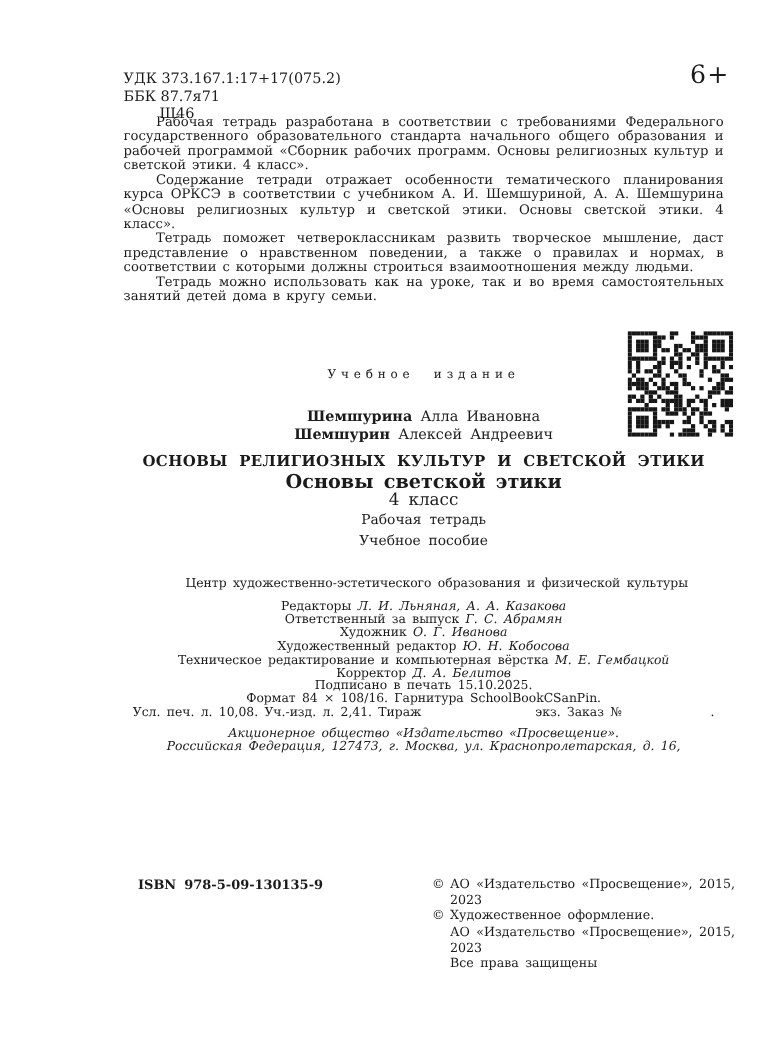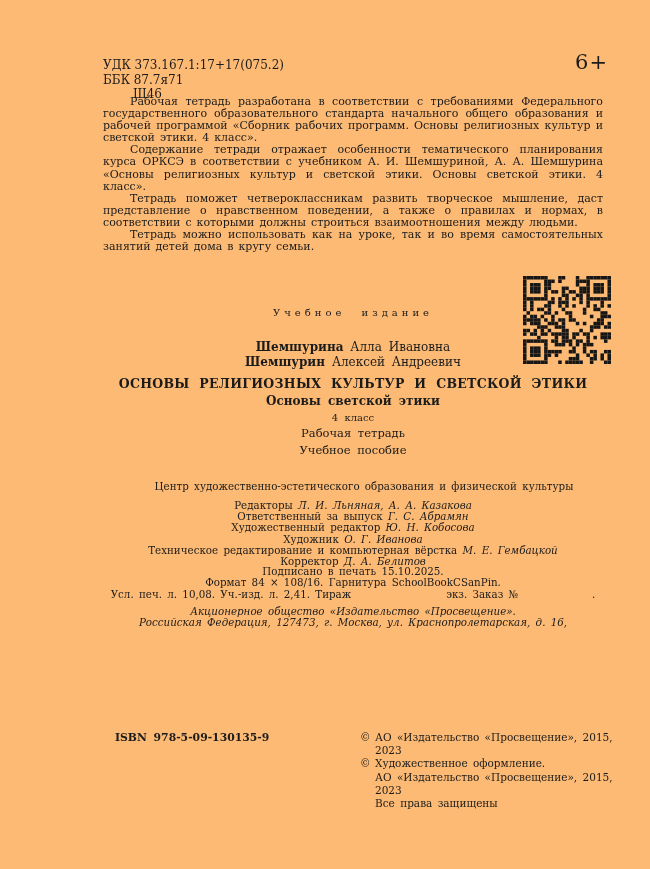--- a/index.html
+++ b/index.html
@@ -1,42 +1,42 @@
 <!DOCTYPE html>
 <html><head>
 <meta charset="utf-8">
 <style>
   html,body{margin:0;padding:0;background:#e8e8e8;}
   .page{
     position:relative;
     width:650px;height:869px;
     margin:0 auto;
-    background:#fdba74;
+    background:#ffffff;
     color:#1b1b1b;
     font-family:"DejaVu Serif","Liberation Serif",serif;
     overflow:hidden;
   }
   .abs{position:absolute;}
   
   .classification{left:103px;top:58px;font-size:12px;line-height:14.5px;}
   .classification .shifr{padding-left:30px;}
   .age-badge{right:42px;top:50px;font-size:21px;letter-spacing:1px;}
   
   .annotation{left:103px;top:96px;width:500px;font-size:11px;line-height:12.1px;text-align:justify;word-spacing:1.5px;}
   .annotation p{margin:0;text-indent:27px;}
   
   .qr{left:523px;top:276px;width:88px;height:88px;}
   .qr svg{display:block;}
   
   .edition-label{left:103px;top:307px;width:500px;text-align:center;font-size:10px;letter-spacing:4px;word-spacing:9px;}
   .authors{left:103px;top:340px;width:500px;text-align:center;font-size:12px;line-height:14.5px;word-spacing:3px;}
   .title-block{left:103px;top:376px;width:500px;text-align:center;}
   .main-title{font-size:12.5px;font-weight:bold;letter-spacing:.3px;word-spacing:5px;line-height:15px;}
-  .sub-title{font-size:12px;font-weight:bold;word-spacing:3px;line-height:15px;margin-top:3px;text-align:center;}
-  .grade-line{font-size:10px;word-spacing:3px;line-height:15px;margin-top:1px;}
+  .sub-title{font-size:16px;font-weight:bold;word-spacing:3px;line-height:15px;margin-top:3px;text-align:center;}
+  .grade-line{font-size:14px;word-spacing:3px;line-height:15px;margin-top:1px;}
   .series-line{font-size:11.5px;word-spacing:3px;line-height:15px;margin-top:1px;}
   .kind-line{font-size:11.5px;word-spacing:3px;line-height:15px;margin-top:2px;}
   .center-line{left:114px;top:480px;width:500px;text-align:center;font-size:10.3px;word-spacing:2px;}
   .credits{left:103px;top:500px;width:500px;text-align:center;font-size:10.3px;line-height:11.2px;word-spacing:2px;}
   .credits .it{font-style:italic;}
   .print-info{left:103px;top:566px;width:500px;text-align:center;font-size:10.3px;line-height:11.3px;word-spacing:2px;}
   .publisher{left:103px;top:606px;width:500px;text-align:center;font-size:10.3px;line-height:10.9px;word-spacing:2px;font-style:italic;}
   .hotline{left:103px;top:641px;width:500px;text-align:center;font-size:10.5px;word-spacing:2px;}
   .hotline .b{font-weight:bold;}
   
@@ -391,22 +391,22 @@
     <div class="grade-line">4 класс</div>
     <div class="series-line">Рабочая тетрадь</div>
     <div class="kind-line">Учебное пособие</div>
   </div>
 
   <div class="abs center-line">Центр художественно-эстетического образования и физической культуры</div>
 
   <div class="abs credits">
     <div><span>Редакторы</span> <span class="it">Л. И. Льняная, А. А. Казакова</span></div>
     <div><span>Ответственный за выпуск</span> <span class="it">Г. С. Абрамян</span></div>
+    <div><span>Художник</span> <span class="it">О. Г. Иванова</span></div>
     <div><span>Художественный редактор</span> <span class="it">Ю. Н. Кобосова</span></div>
-    <div><span>Художник</span> <span class="it">О. Г. Иванова</span></div>
     <div><span>Техническое редактирование и компьютерная вёрстка</span> <span class="it">М. Е. Гембацкой</span></div>
     <div><span>Корректор</span> <span class="it">Д. А. Белитов</span></div>
   </div>
 
   <div class="abs print-info">
     <div>Подписано в печать 15.10.2025.</div>
     <div>Формат 84 × 108/16. Гарнитура SchoolBookCSanPin.</div>
     <div>Усл. печ. л. 10,08. Уч.-изд. л. 2,41. Тираж&nbsp;&nbsp;&nbsp;&nbsp;&nbsp;&nbsp;&nbsp;&nbsp;&nbsp;&nbsp;&nbsp;&nbsp;&nbsp;&nbsp;&nbsp;&nbsp;&nbsp;&nbsp;экз. Заказ №&nbsp;&nbsp;&nbsp;&nbsp;&nbsp;&nbsp;&nbsp;&nbsp;&nbsp;&nbsp;&nbsp;&nbsp;&nbsp;&nbsp;.</div>
   </div>
 

